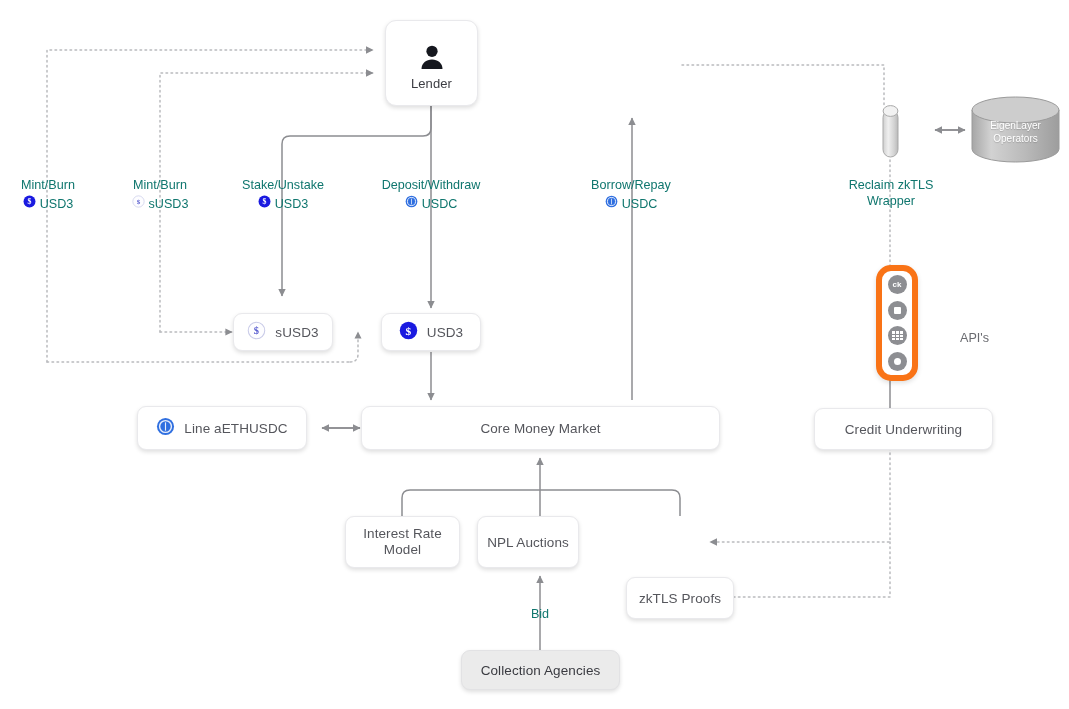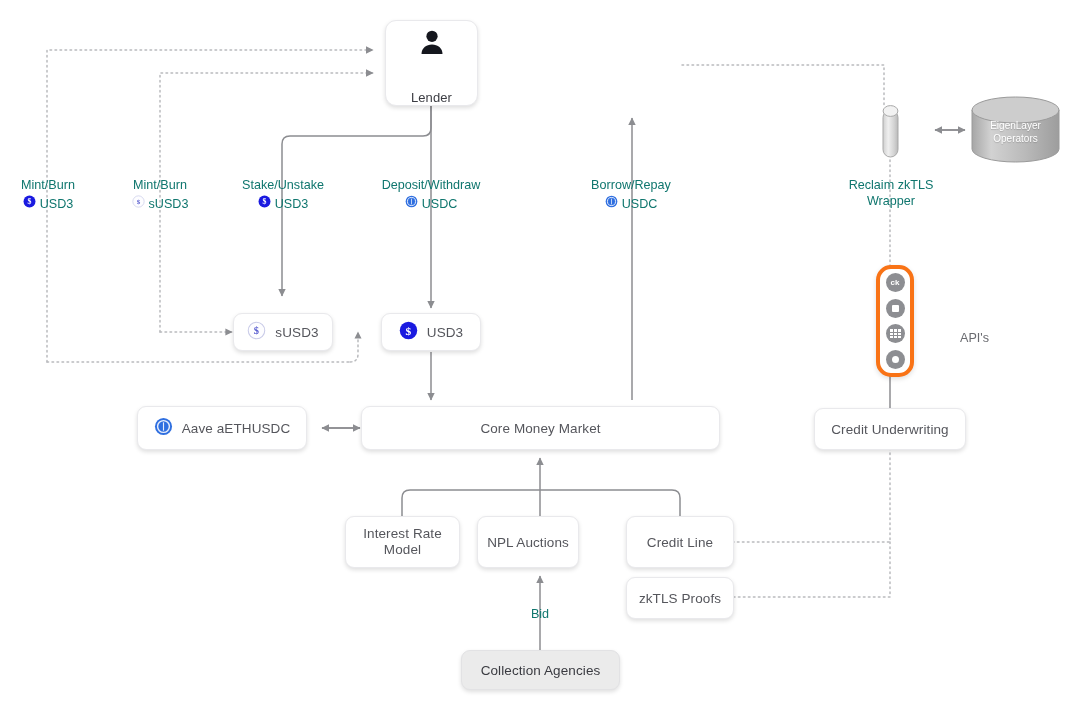--- a/index.html
+++ b/index.html
@@ -38,21 +38,20 @@
   .node.gray{
     background:#ebebeb;
     border:1px solid #e2e2e4;
     color:#3a3b41;
   }
   .actor{
     flex-direction:column;
     border-radius:11px;
     gap:4px;
     padding-top:6px;
-    justify-content:space-between;
   }
   .actor .lbl{font-size:13px;color:#3c3d43;}
   .person{
     width:30px;height:30px;
     display:block;
   }
   .tokrow{
     display:flex;align-items:center;justify-content:center;gap:9px;
   }
   .freelabel{
@@ -90,21 +89,21 @@
   .capsule{
     position:absolute;
     z-index:3;
   }
   
   .apipill{
     position:absolute;
     z-index:3;
     background:#ffffff;
     border-radius:15px;
-    border:4px solid #f97316;
+    border:6px solid #f97316;
     box-shadow:0 2px 5px rgba(0,0,0,.13);
     display:flex;
     flex-direction:column;
     align-items:center;
     justify-content:space-between;
     padding:4px 0;
   }
   .apiicon{
     width:19px;height:19px;border-radius:50%;
     background:#8d8e92;
@@ -352,48 +351,45 @@
 
   <div class="node" style="left:137px;top:406px;width:170px;height:44px;">
     <span class="tokrow">
       <span class="coin">
         <svg width="19" height="19" viewBox="0 0 20 20">
             <circle cx="10" cy="10" r="9" fill="#2f6fe0"></circle>
             <circle cx="10" cy="10" r="6.2" fill="none" stroke="#e8eefb" stroke-width="1.5"></circle>
             <path d="M10 5.6v8.8" stroke="#e8eefb" stroke-width="1.2"></path>
           </svg>
       </span>
-      <span>Aave aETHUSDC</span>
+      <span>Line aETHUSDC</span>
     </span>
   </div>
 
   <div class="node" style="left:361px;top:406px;width:359px;height:44px;">
     <span>Core Money Market</span>
   </div>
 
   <div class="node multiline" style="left:345px;top:516px;width:115px;height:52px;">
     <span>
       <span style="display:block;text-align:center;">Interest Rate</span>
       <span style="display:block;text-align:center;">Model</span>
     </span>
   </div>
 
   <div class="node" style="left:477px;top:516px;width:102px;height:52px;">
     <span>NPL Auctions</span>
   </div>
 
-  <div class="node" style="left:626px;top:516px;width:108px;height:52px;">
-    <span>Credit Line</span>
-  </div>
 
   <div class="node" style="left:626px;top:577px;width:108px;height:42px;">
     <span>zkTLS Proofs</span>
   </div>
 
-  <div class="node" style="left:814px;top:408px;width:152px;height:42px;">
+  <div class="node" style="left:814px;top:408px;width:179px;height:42px;">
     <span>Credit Underwriting</span>
   </div>
 
   <div class="node gray" style="left:461px;top:650px;width:159px;height:40px;">
     <span>Collection Agencies</span>
   </div>
 
   <div class="freelabel" style="left:512px;top:606px;width:56px;">
     <div>Bid</div>
   </div>

